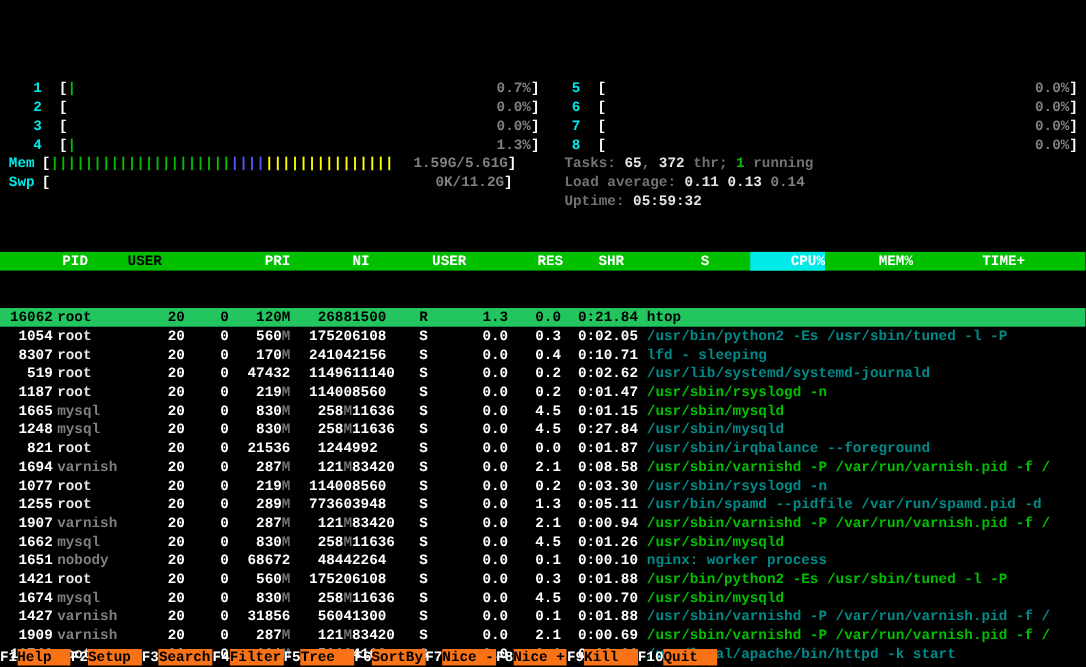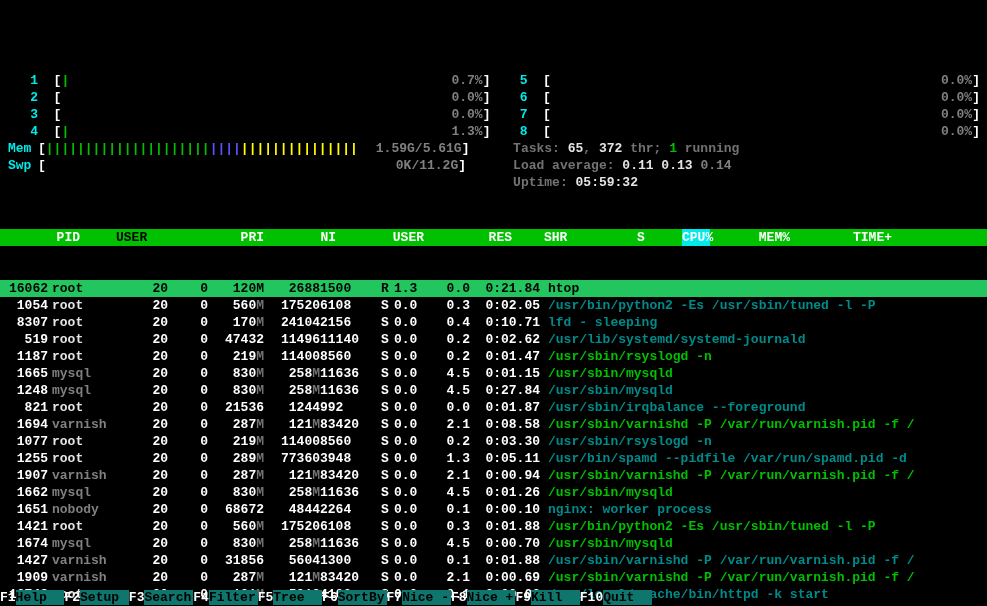--- a/index.html
+++ b/index.html
@@ -37,27 +37,27 @@
   .row { display: flex; }
   .row span { display: inline-block; }
   .c-pid { width: 48px; text-align: right; color: #fff; }
   .c-user { width: 80px; padding-left: 4px; }
   .c-pri { width: 40px; text-align: right; color: #fff; }
   .c-ni  { width: 40px; text-align: right; color: #fff; }
   .c-virt{ width: 56px; text-align: right; color: #fff; }
   .c-res { width: 56px; text-align: right; color: #fff; }
   .c-shr { width: 56px; text-align: left; color: #fff; }
   .c-s   { width: 18px; text-align: center; color: #fff; }
-  .c-cpu { width: 28px; color: #fff; }
+  .c-cpu { width: 68px; text-align: right; color: #fff; }
   .c-mem { width: 48px; text-align: right; color: #fff; }
   .c-time{ width: 72px; text-align: right; color: #fff; padding-right:2px;}
   .c-cmd { flex: 1; padding-left: 6px; overflow: hidden; }
   .fn-bar { position: absolute; bottom: 0; left: 0; right: 0; display:flex; }
   .fn-key { color: #fff; }
-  .fn-lbl { background: #0f766e; color: #000; padding: 0 2px 0 0; }
+  .fn-lbl { background: #f97316; color: #000; padding: 0 2px 0 0; }
 </style>
 </head>
 <body>
 
 
 
 <div class="top">
   <div class="top-left" id="left-meters"><div class="meter-line"><span class="meter-label"> 1</span><span class="meter-open">  [</span><span class="meter-bar green" style="width:390px">|</span><span class="grey meter-val">0.7%</span><span class="meter-close">]</span></div><div class="meter-line"><span class="meter-label"> 2</span><span class="meter-open">  [</span><span class="meter-bar green" style="width:390px"></span><span class="grey meter-val">0.0%</span><span class="meter-close">]</span></div><div class="meter-line"><span class="meter-label"> 3</span><span class="meter-open">  [</span><span class="meter-bar green" style="width:390px"></span><span class="grey meter-val">0.0%</span><span class="meter-close">]</span></div><div class="meter-line"><span class="meter-label"> 4</span><span class="meter-open">  [</span><span class="meter-bar green" style="width:390px">|</span><span class="grey meter-val">1.3%</span><span class="meter-close">]</span></div><div class="meter-line"><span class="meter-label" style="text-align:left">Mem</span><span class="meter-open">[</span><span class="meter-bar" style="width:330px"><span class="green">|||||||||||||||||||||</span><span class="blue">||||</span><span class="yellow">|||||||||||||||</span></span><span class="meter-val"><span class="grey">1.59G</span><span class="grey">/5.61G</span></span><span class="meter-close">]</span></div><div class="meter-line"><span class="meter-label" style="text-align:left">Swp</span><span class="meter-open">[</span><span class="meter-bar" style="width:350px"></span><span class="grey meter-val">0K/11.2G</span><span class="meter-close">]</span></div></div>
   <div class="top-right" id="right-meters"><div class="meter-line"><span class="meter-label">5</span><span class="meter-open">  [</span><span class="meter-bar" style="width:390px"></span><span class="grey meter-val">0.0%</span><span class="meter-close">]</span></div><div class="meter-line"><span class="meter-label">6</span><span class="meter-open">  [</span><span class="meter-bar" style="width:390px"></span><span class="grey meter-val">0.0%</span><span class="meter-close">]</span></div><div class="meter-line"><span class="meter-label">7</span><span class="meter-open">  [</span><span class="meter-bar" style="width:390px"></span><span class="grey meter-val">0.0%</span><span class="meter-close">]</span></div><div class="meter-line"><span class="meter-label">8</span><span class="meter-open">  [</span><span class="meter-bar" style="width:390px"></span><span class="grey meter-val">0.0%</span><span class="meter-close">]</span></div><div>  <span class="cyan">Tasks: </span><span class="white">65</span><span class="cyan">, </span><span class="white">372</span><span class="cyan"> thr; </span><span class="green">1</span><span class="cyan"> running</span></div><div>  <span class="cyan">Load average: </span><span class="white">0.11</span> <span class="white">0.13</span> <span class="grey">0.14</span></div><div>  <span class="cyan">Uptime: </span><span class="white">05:59:32</span></div></div>
 </div>

